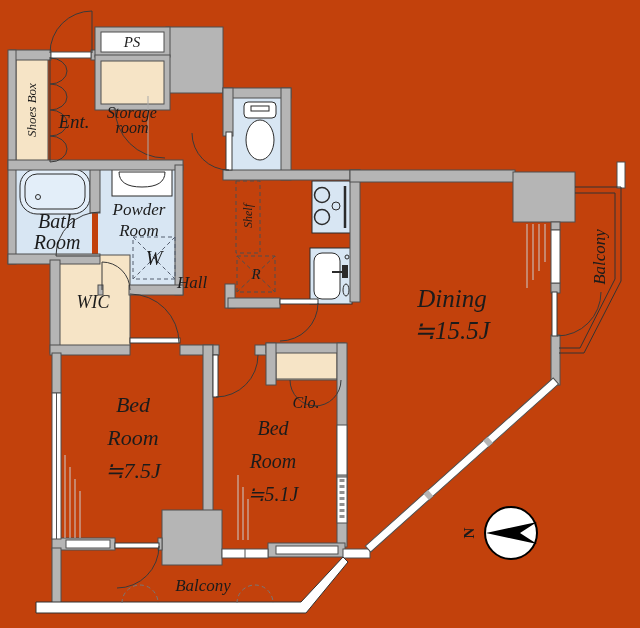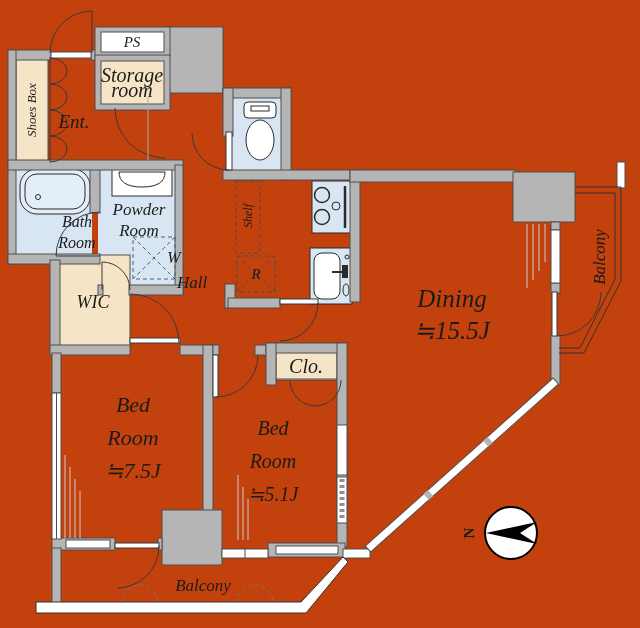--- a/index.html
+++ b/index.html
@@ -3,22 +3,22 @@
 <meta charset="utf-8">
 <style>
   html,body{margin:0;padding:0;background:#fff;}
   #plan{position:relative;width:640px;height:628px;background:#c2410c;overflow:hidden;
         font-family:Liberation Serif, serif;}
   #gfx{position:absolute;left:0;top:0;}
   .lbl{position:absolute;transform:translate(-50%,-50%);color:#1b1b1b;font-style:italic;
        white-space:nowrap;text-align:center;z-index:5;}
   .rot{transform:translate(-50%,-50%) rotate(-90deg);}
   .stack span{display:block;}
-  .s12{font-size:12px;} .s13{font-size:13px;} .s14{font-size:20px;} .s15{font-size:15px;}
-  .s16{font-size:16px;margin-left:20px;} .s17{font-size:17px;} .s18{font-size:18px;} .s19{font-size:19px;}
+  .s12{font-size:12px;} .s13{font-size:13px;} .s14{font-size:16px;margin-top:37px;} .s15{font-size:15px;}
+  .s16{font-size:20px;} .s17{font-size:17px;} .s18{font-size:18px;} .s19{font-size:19px;}
   .s20{font-size:20px;} .s22{font-size:22px;} .s25{font-size:25px;}
   .lh15 span{line-height:15px;} .lh21 span{line-height:21px;} .lh25 span{line-height:25px;}
   .lh32 span{line-height:32px;} .lh33 span{line-height:33px;text-align:center;}
   .bold{font-weight:bold;}
 </style>
 </head>
 <body>
 
 <div id="plan">
 

